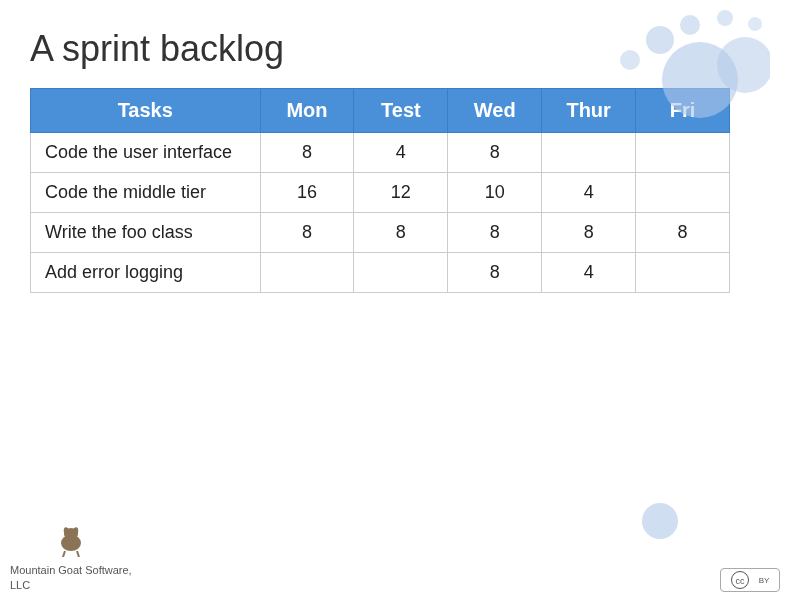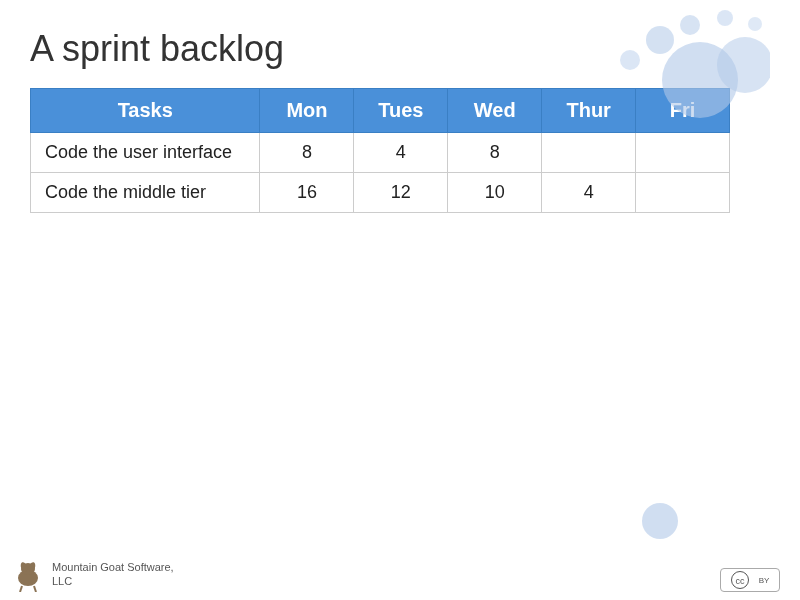--- a/index.html
+++ b/index.html
@@ -70,20 +70,21 @@
       right: 30px;
     }
 
     .footer {
       position: absolute;
       bottom: 8px;
       left: 10px;
       display: flex;
       align-items: center;
       gap: 6px;
+      flex-direction: column;
     }
 
     .footer-logo {
       width: 36px;
       height: 36px;
     }
 
     .footer-text {
       font-size: 11px;
       color: #555;
@@ -130,40 +131,56 @@
 </div>
 
 <h1 class="page-title">A sprint backlog</h1>
 
 <div class="table-container">
   <table>
     <thead>
       <tr>
         <th>Tasks</th>
         <th>Mon</th>
-        <th>Tues</th>
+        <th>Test</th>
         <th>Wed</th>
         <th>Thur</th>
         <th>Fri</th>
       </tr>
     </thead>
     <tbody id="table-body">
     <tr>
           <td>Code the user interface</td>
           <td>8</td>
           <td>4</td>
           <td>8</td>
           <td></td>
           <td></td>
         </tr>
         <tr>
           <td>Code the middle tier</td>
           <td>16</td>
           <td>12</td>
           <td>10</td>
+          <td>4</td>
+          <td></td>
+        </tr>
+        <tr>
+          <td>Write the foo class</td>
+          <td>8</td>
+          <td>8</td>
+          <td>8</td>
+          <td>8</td>
+          <td>8</td>
+        </tr>
+        <tr>
+          <td>Add error logging</td>
+          <td></td>
+          <td></td>
+          <td>8</td>
           <td>4</td>
           <td></td>
         </tr>
       </tbody>
   </table>
 </div>
 
 <div class="footer">
 
   <svg class="footer-logo" viewBox="0 0 36 36" width="36" height="36">

